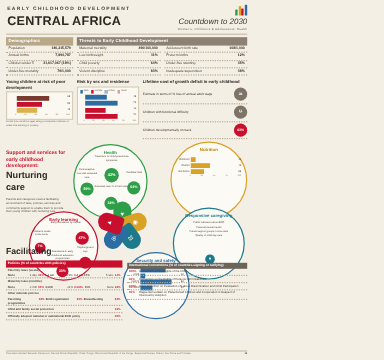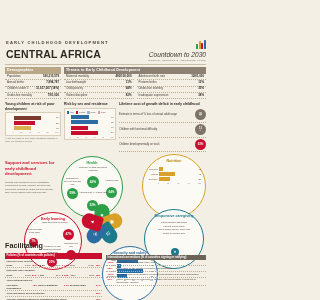--- a/index.html
+++ b/index.html
@@ -9,21 +9,21 @@
     background: #f4efe4;
     color: #3a3128;
     font-size: 3px;
     line-height: 1.25;
     overflow: hidden;
     position: relative;
   }
   .page { width: 211px; height: 300px; position: relative; background: #f4efe4; }
 
   
-  .hdr { padding: 4px 6px 0 6px; position: relative; margin-top: 36px; }
+  .hdr { padding: 4px 6px 0 6px; position: relative; }
   .kicker {
     font-size: 4.1px; font-weight: bold; letter-spacing: 1.15px;
     color: #4a4036; text-transform: uppercase;
   }
   .title {
     font-size: 10.5px; font-weight: bold; letter-spacing: .2px;
     color: #2e2823; margin-top: 2.5px;
   }
   .cd-wrap { position: absolute; right: 5px; top: 3px; text-align: right; }
   .cd-logo { height: 10px; display: flex; justify-content: flex-end; align-items: flex-end; gap: .6px; }
@@ -336,20 +336,21 @@
             <span class="badge red">63%</span>
           </div>
         </div>
     </div>
   </div>
 
   <div class="nurture">
 
     <div class="nc-text">
       <div class="nc-kick">Support and services for early childhood development:</div>
+      <div class="nc-big">Nurturing care</div>
       <div class="nc-body">Parents and caregivers need a facilitating environment of laws, policies, services and community support to enable them to provide their young children with nurturing care.</div>
     </div>
 
     <div class="circ" style="left:61px;top:2px;width:62px;height:62px;border:1.2px solid #2e9e48;">
       <div class="circ-h" style="color:#2e9e48">Health</div>
       <div class="mini" style="left:14px;top:9px;width:34px;text-align:center">Treatment for child pneumonia symptoms</div>
       <div class="pct" style="background:#2e9e48;width:12px;height:12px;font-size:3.2px;left:25px;top:19px;">42%</div>
       <div class="mini" style="left:2px;top:20px;width:17px;text-align:center">Contraceptive, four-visit antenatal care</div>
       <div class="pct" style="background:#2e9e48;width:11px;height:11px;font-size:3px;left:5px;top:31px;">59%</div>
       <div class="mini" style="right:2px;top:22px;width:16px;text-align:center">Facilities' birth</div>

